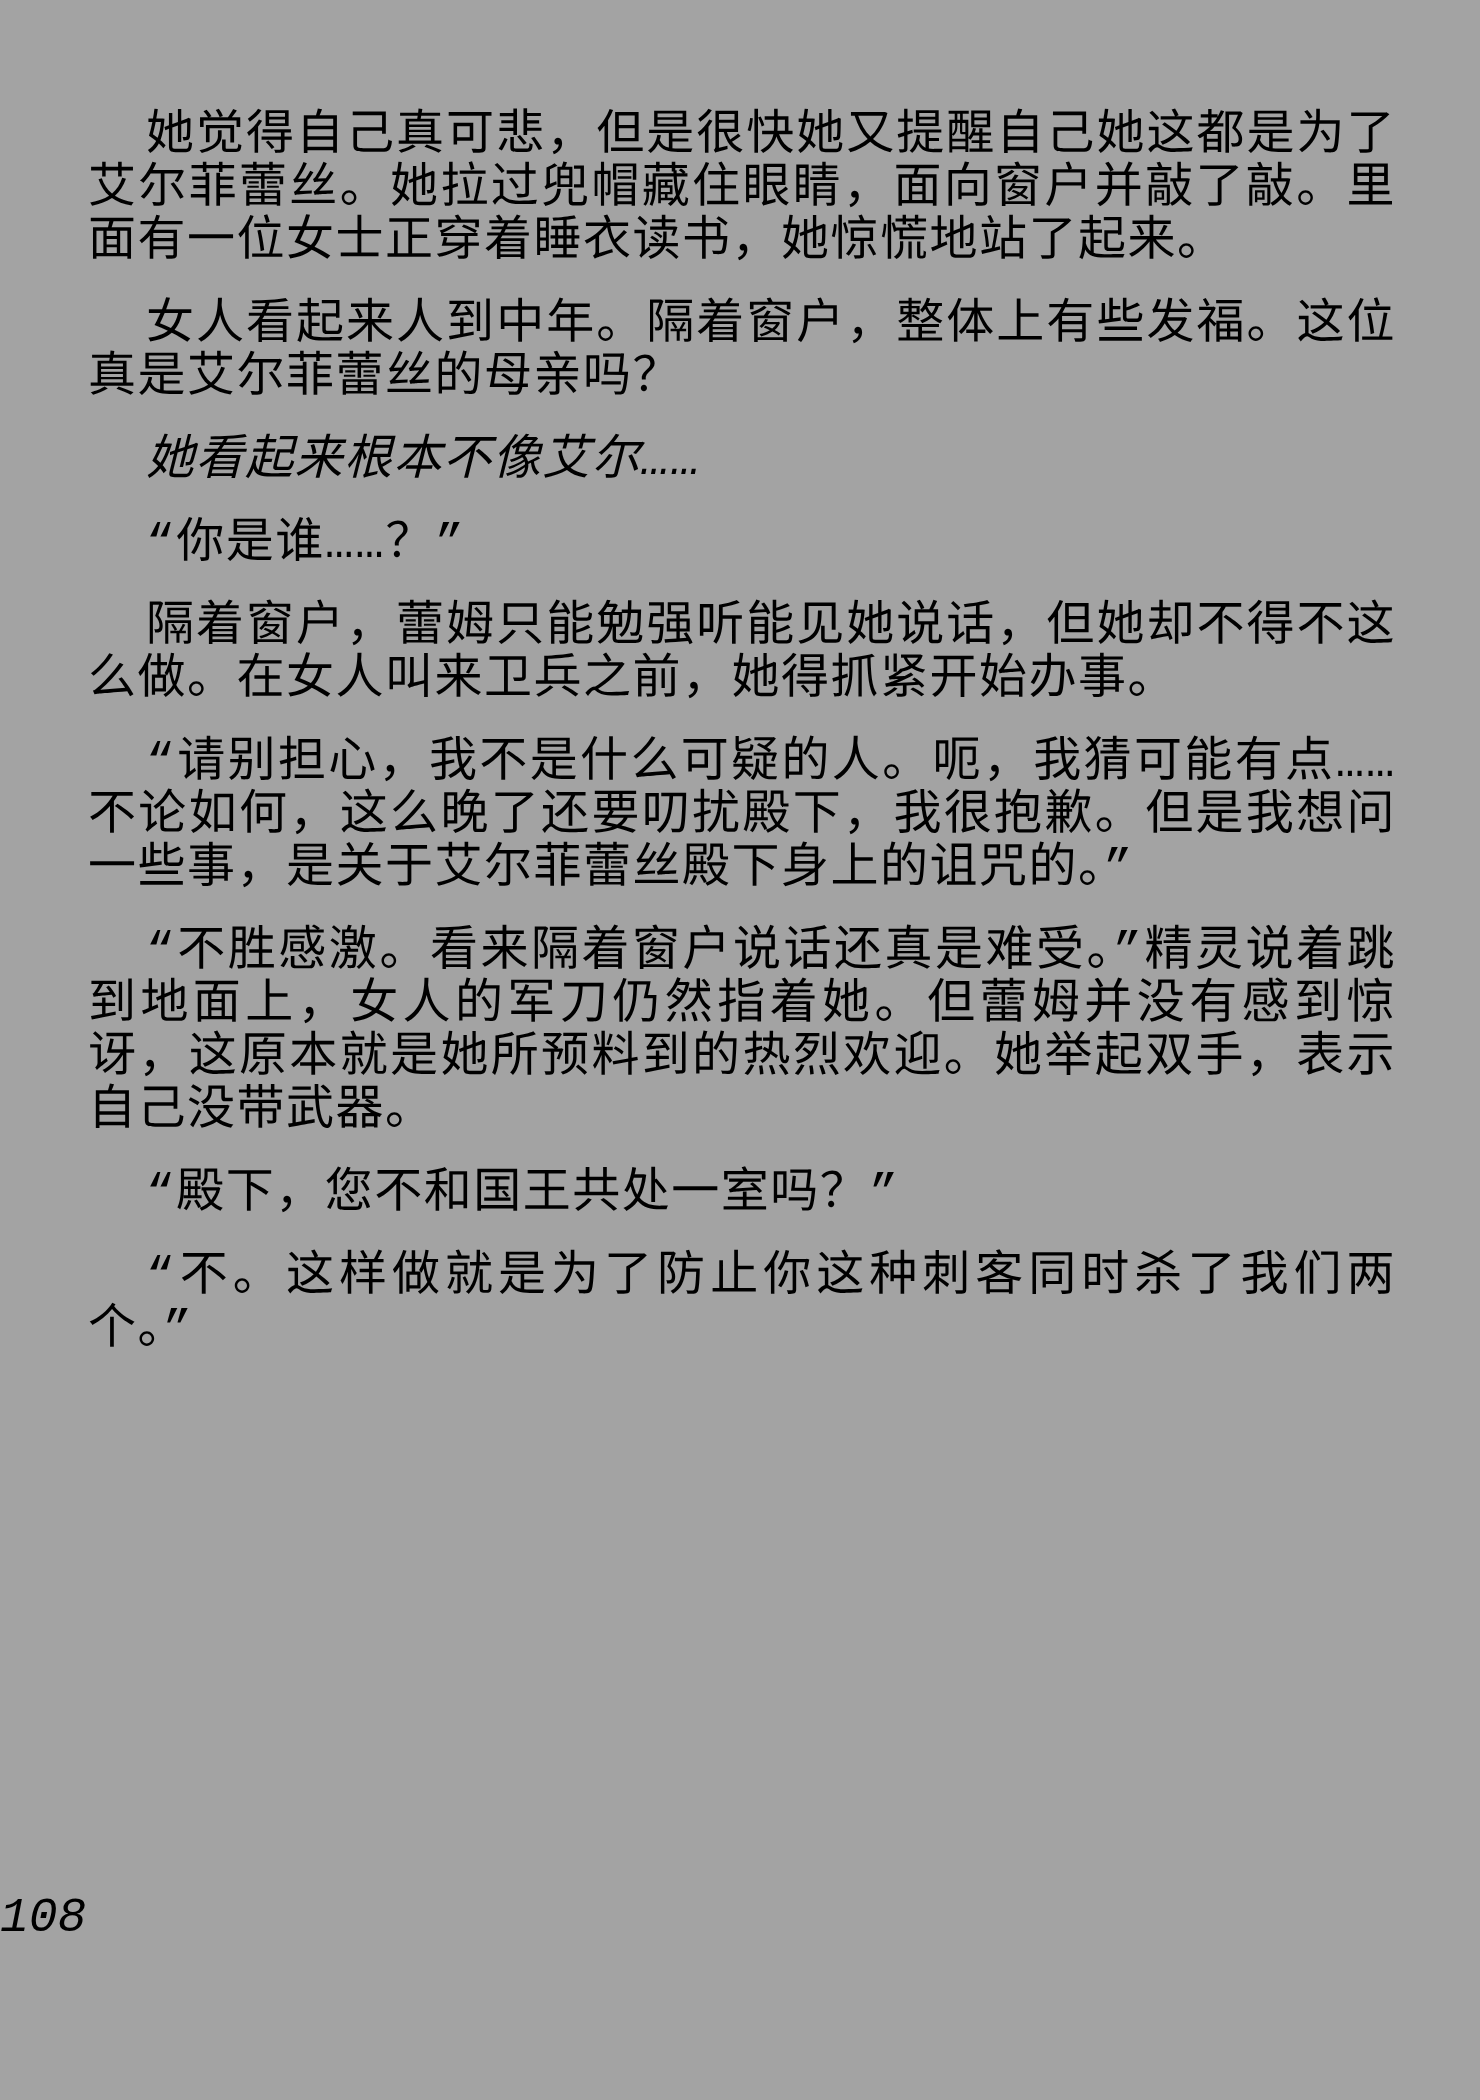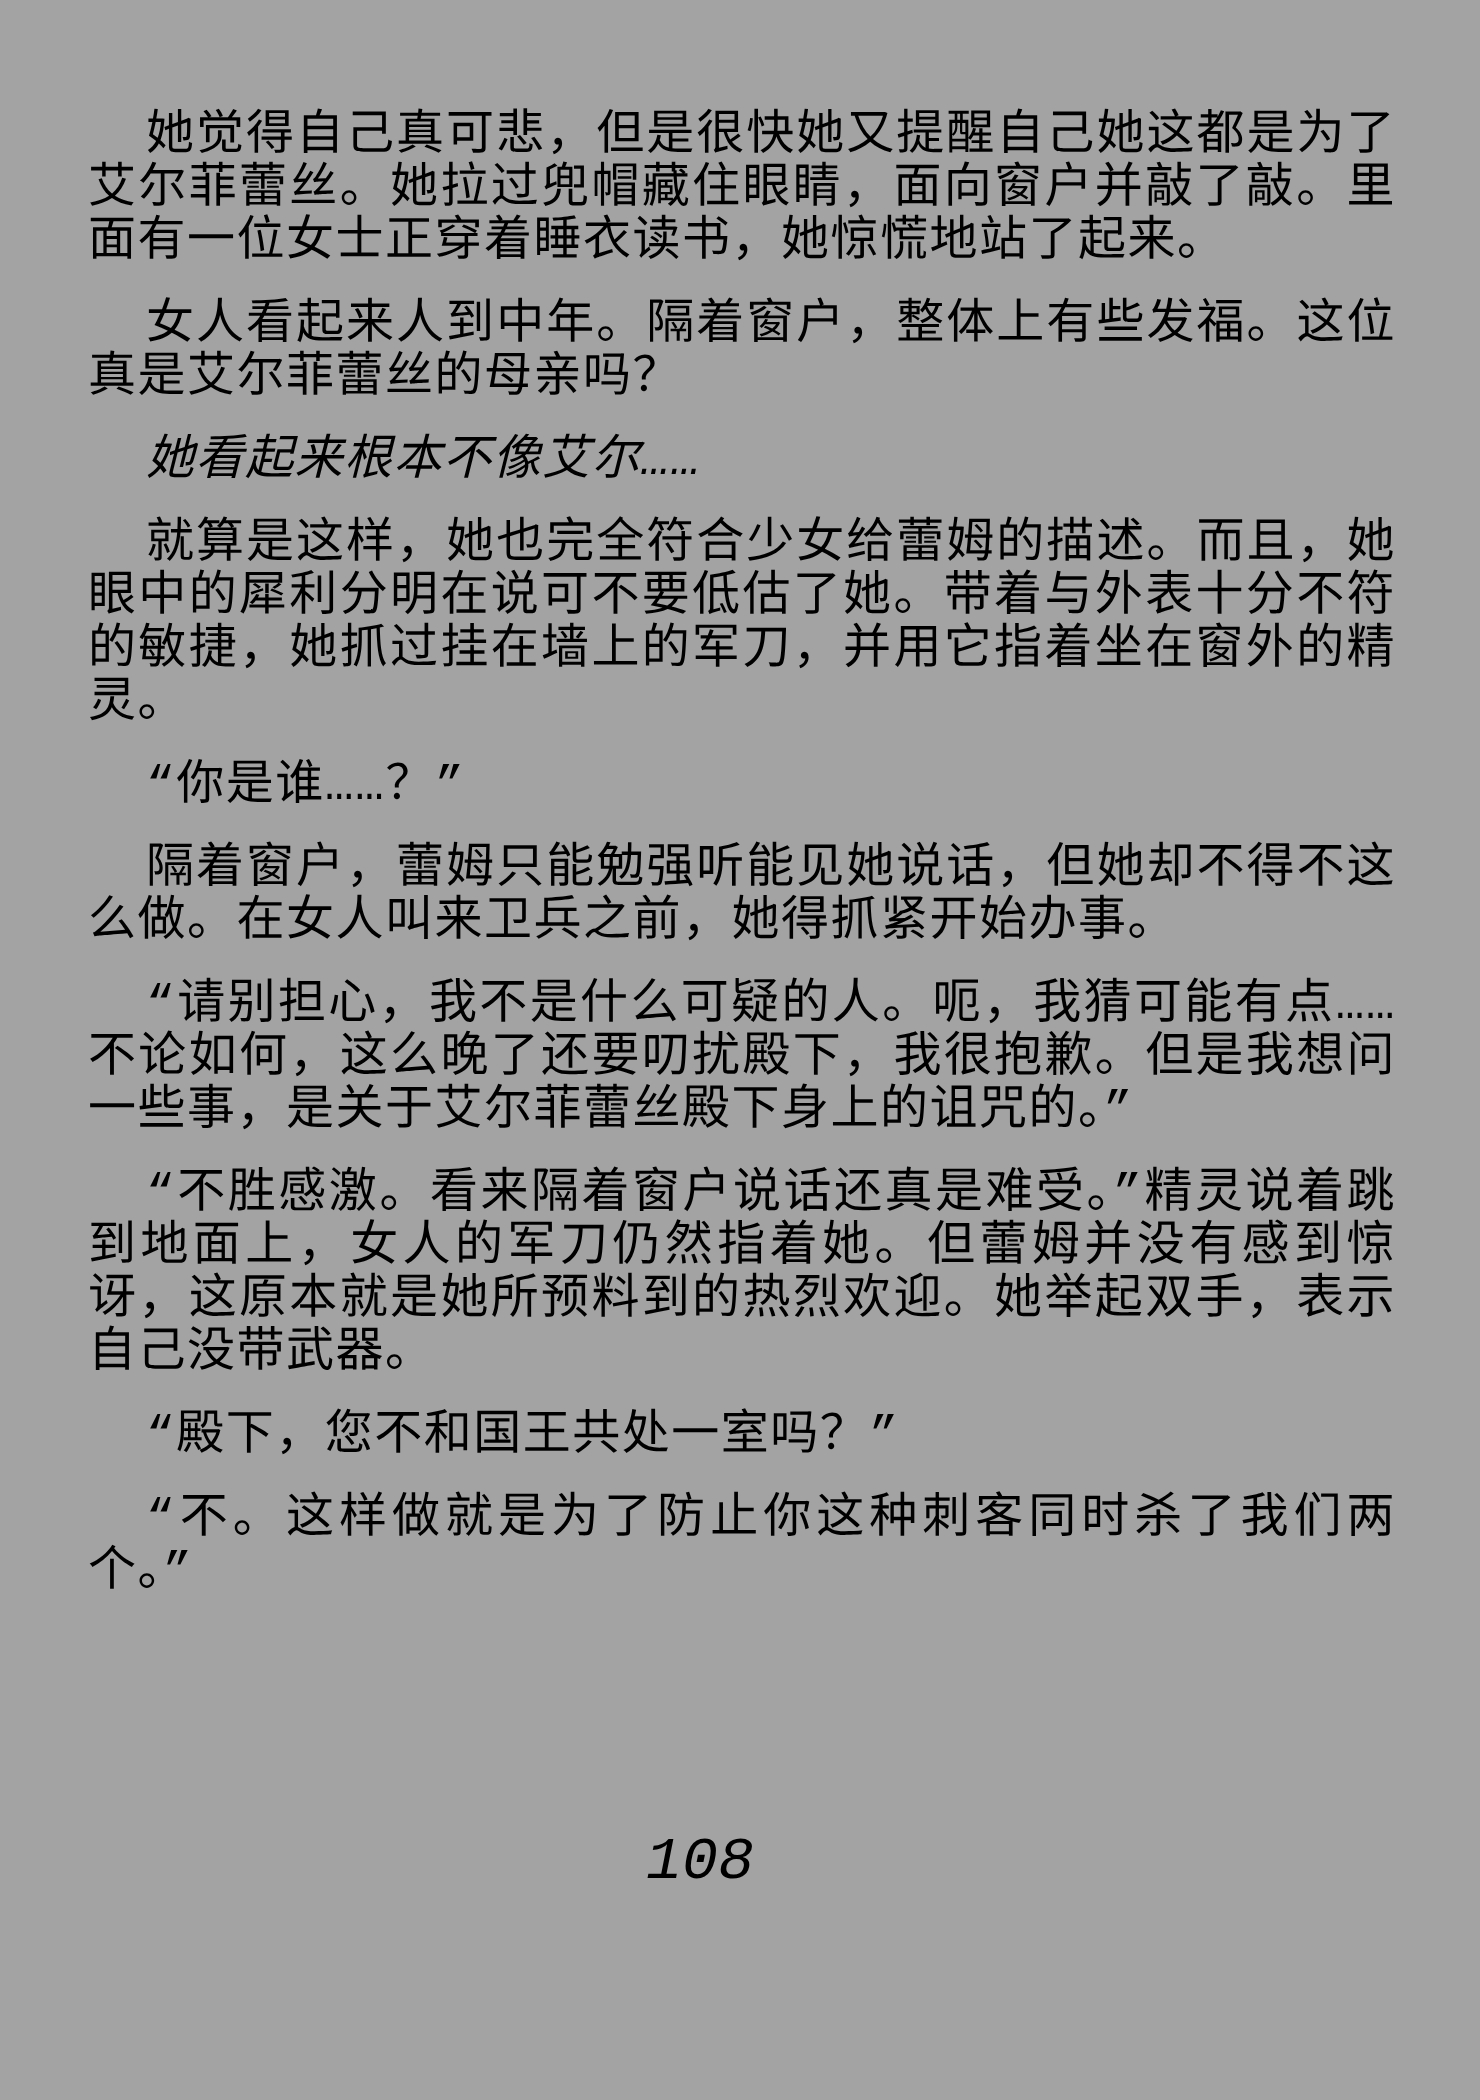--- a/index.html
+++ b/index.html
@@ -29,39 +29,38 @@
     margin: 0 0 30px 0;
     text-indent: 58px;
     text-align: justify;
     font-weight: 400;
   }
   .para.italic {
     font-style: italic;
   }
   .page-number {
     position: absolute;
-    top: 1832px;
+    top: 1888px;
     left: 0;
     width: 1400px;
-    text-align: center;
-    font-size: 60px;
+    text-align: left;
+    font-size: 48px;
     line-height: 60px;
     font-style: italic;
     color: #000000;
   }
 </style>
 </head>
 <body>
 
 <div class="page">
   <main class="text-block" id="paragraphs-container">
       <p class="para">她觉得自己真可悲，但是很快她又提醒自己她这都是为了艾尔菲蕾丝。她拉过兜帽藏住眼睛，面向窗户并敲了敲。里面有一位女士正穿着睡衣读书，她惊慌地站了起来。</p>
       <p class="para">女人看起来人到中年。隔着窗户，整体上有些发福。这位真是艾尔菲蕾丝的母亲吗？</p>
       <p class="para italic">她看起来根本不像艾尔……</p>
-      <p class="para">就算是这样，她也完全符合少女给蕾姆的描述。而且，她眼中的犀利分明在说可不要低估了她。带着与外表十分不符的敏捷，她抓过挂在墙上的军刀，并用它指着坐在窗外的精灵。</p>
       <p class="para">“你是谁……？”</p>
       <p class="para">隔着窗户，蕾姆只能勉强听能见她说话，但她却不得不这么做。在女人叫来卫兵之前，她得抓紧开始办事。</p>
       <p class="para">“请别担心，我不是什么可疑的人。呃，我猜可能有点……不论如何，这么晚了还要叨扰殿下，我很抱歉。但是我想问一些事，是关于艾尔菲蕾丝殿下身上的诅咒的。”</p>
       <p class="para">“不胜感激。看来隔着窗户说话还真是难受。”精灵说着跳到地面上，女人的军刀仍然指着她。但蕾姆并没有感到惊讶，这原本就是她所预料到的热烈欢迎。她举起双手，表示自己没带武器。</p>
       <p class="para">“殿下，您不和国王共处一室吗？”</p>
       <p class="para">“不。这样做就是为了防止你这种刺客同时杀了我们两个。”</p>
     </main>
 
   <div class="page-number">108</div>
 </div>

